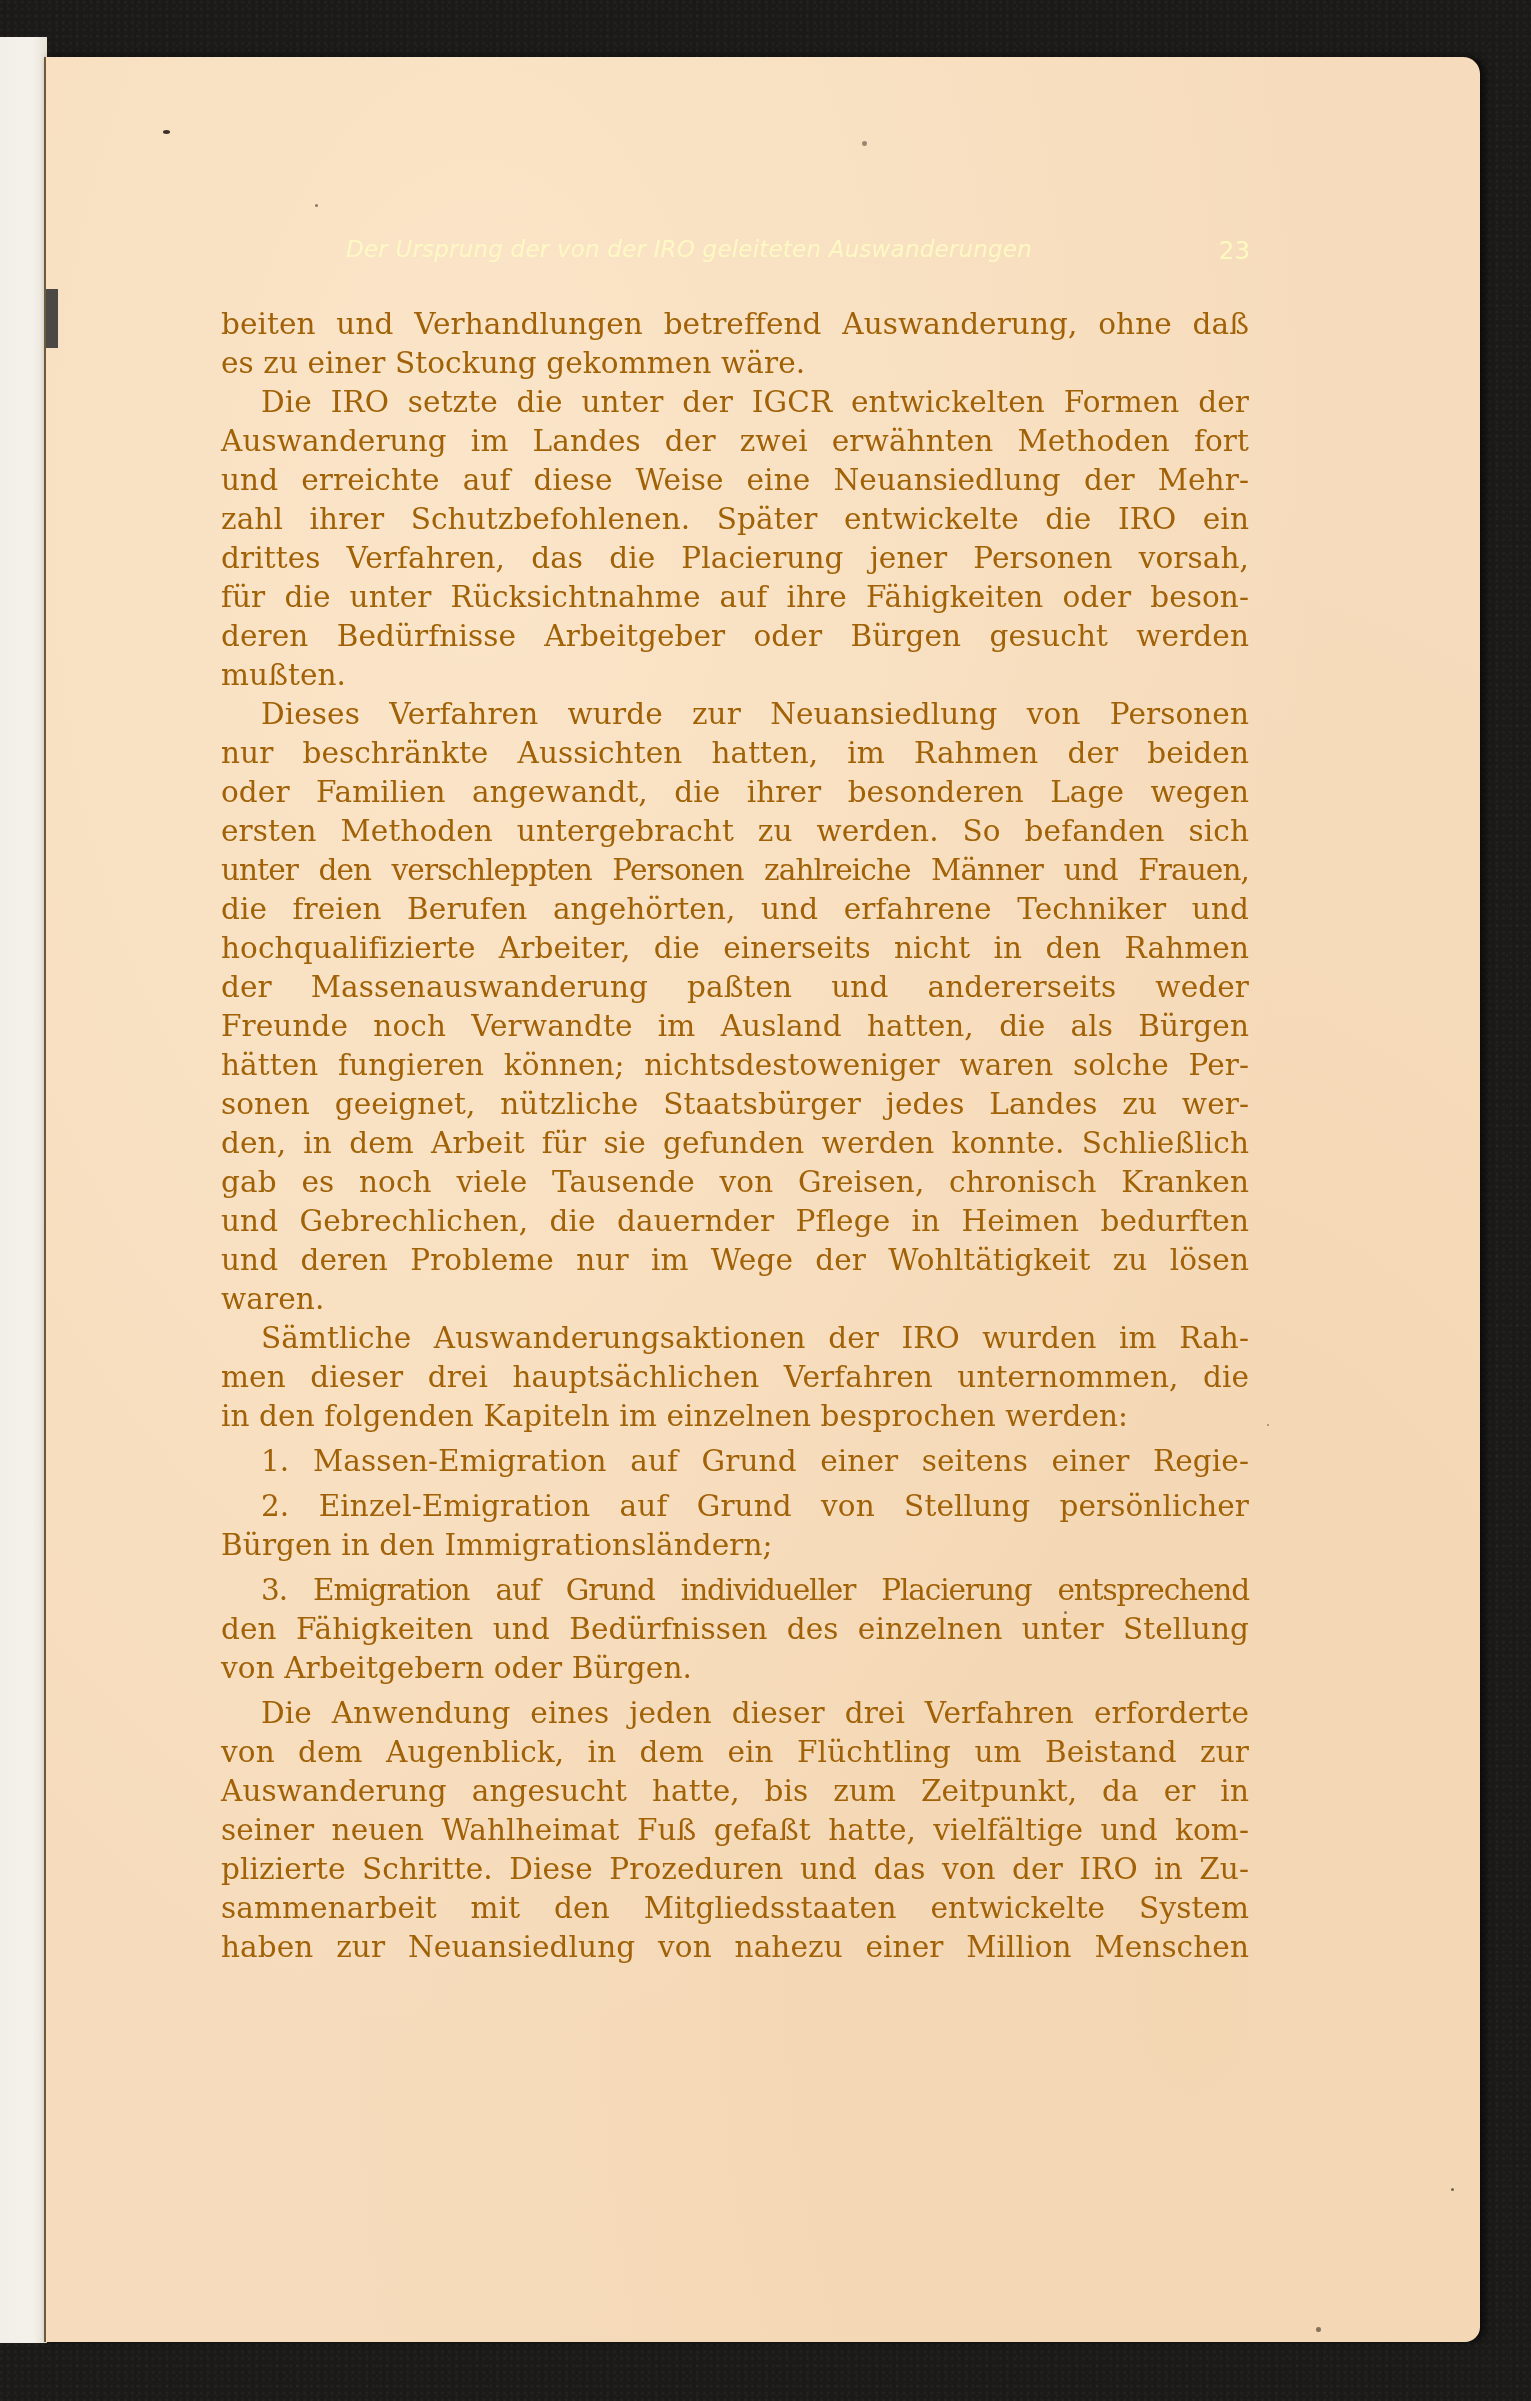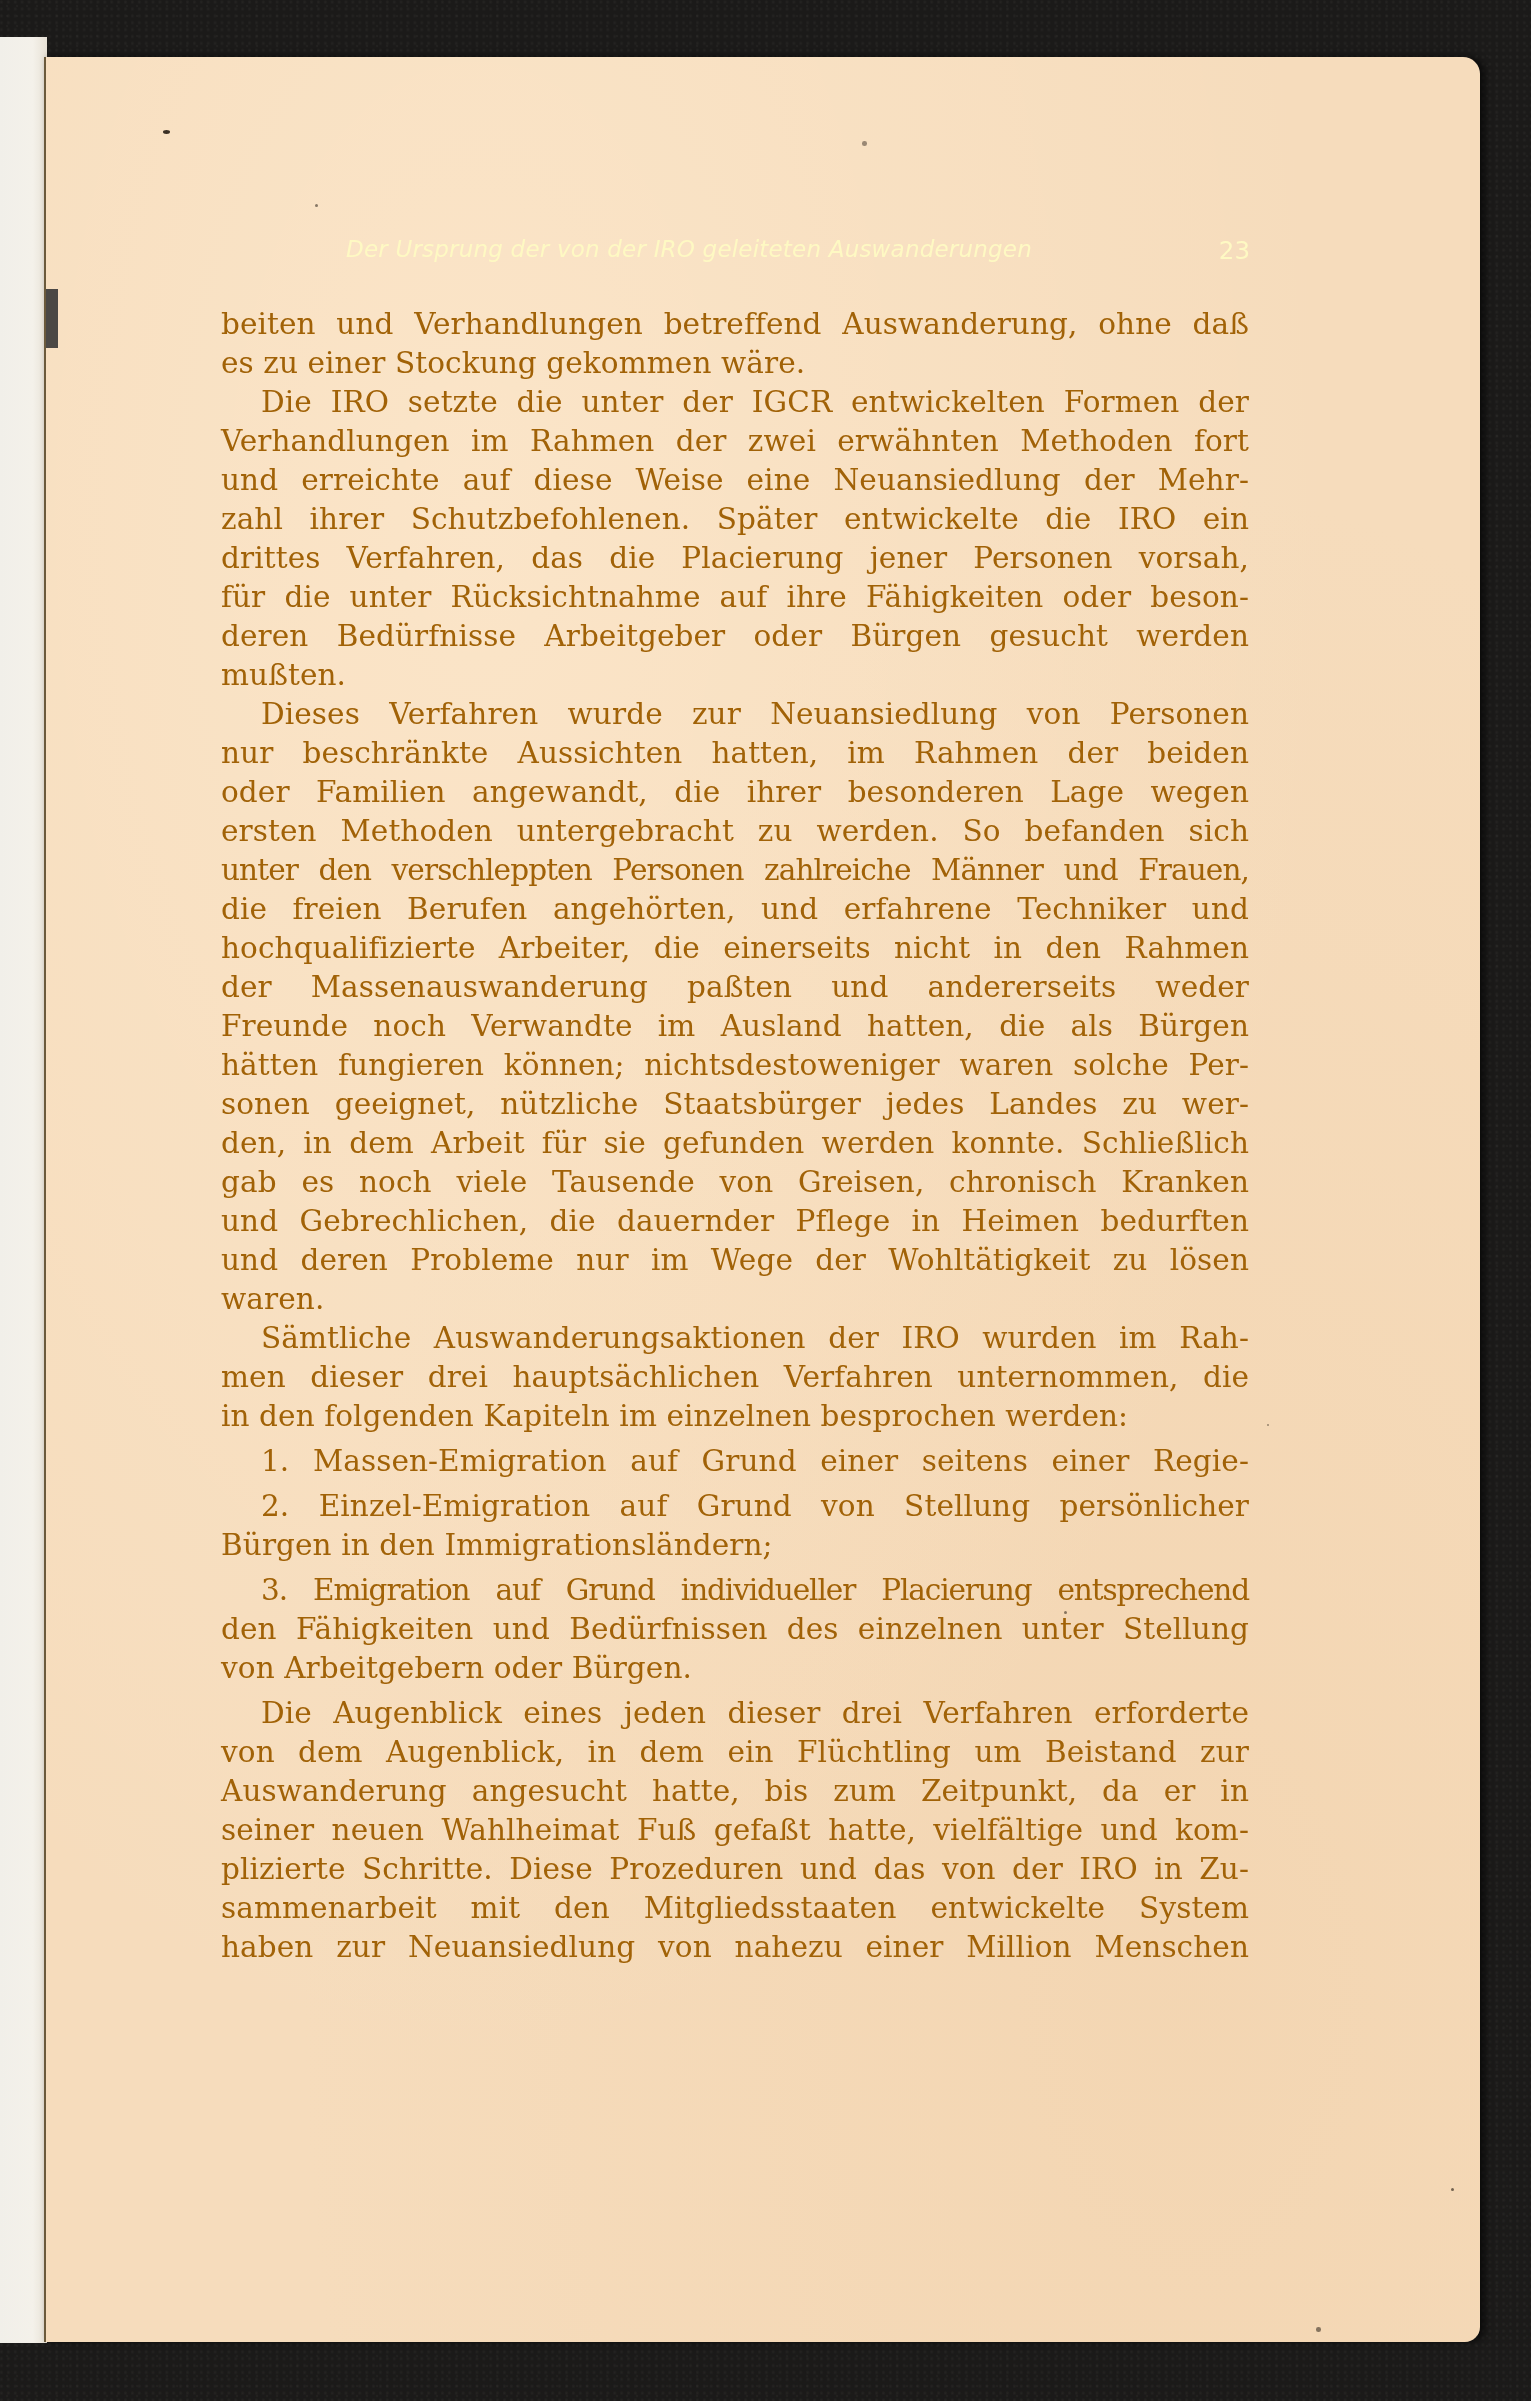--- a/index.html
+++ b/index.html
@@ -135,21 +135,21 @@
 
 <div class="body-text">
 
   <div>
     <span class="line">beiten und Verhandlungen betreffend Auswanderung, ohne daß</span>
     <span class="line last">es zu einer Stockung gekommen wäre.</span>
   </div>
 
   <div>
     <span class="line indent">Die IRO setzte die unter der IGCR entwickelten Formen der</span>
-    <span class="line">Verhandlungen im Rahmen der zwei erwähnten Methoden fort</span>
+    <span class="line">Auswanderung im Landes der zwei erwähnten Methoden fort</span>
     <span class="line">und erreichte auf diese Weise eine Neuansiedlung der Mehr-</span>
     <span class="line">zahl ihrer Schutzbefohlenen. Später entwickelte die IRO ein</span>
     <span class="line">drittes Verfahren, das die Placierung jener Personen vorsah,</span>
     <span class="line">für die unter Rücksichtnahme auf ihre Fähigkeiten oder beson-</span>
     <span class="line">deren Bedürfnisse Arbeitgeber oder Bürgen gesucht werden</span>
     <span class="line last">mußten.</span>
   </div>
 
   <div>
     <span class="line indent">Dieses Verfahren wurde zur Neuansiedlung von Personen</span>
@@ -193,21 +193,21 @@
 
   <div>
     <span class="line indent" style="letter-spacing:-1.1px;">3. Emigration auf Grund individueller Placierung entsprechend</span>
     <span class="line">den Fähigkeiten und Bedürfnissen des einzelnen unter Stellung</span>
     <span class="line last">von Arbeitgebern oder Bürgen.</span>
   </div>
 
   <span class="list-gap"></span>
 
   <div>
-    <span class="line indent">Die Augenblick eines jeden dieser drei Verfahren erforderte</span>
+    <span class="line indent">Die Anwendung eines jeden dieser drei Verfahren erforderte</span>
     <span class="line">von dem Augenblick, in dem ein Flüchtling um Beistand zur</span>
     <span class="line">Auswanderung angesucht hatte, bis zum Zeitpunkt, da er in</span>
     <span class="line">seiner neuen Wahlheimat Fuß gefaßt hatte, vielfältige und kom-</span>
     <span class="line">plizierte Schritte. Diese Prozeduren und das von der IRO in Zu-</span>
     <span class="line">sammenarbeit mit den Mitgliedsstaaten entwickelte System</span>
     <span class="line">haben zur Neuansiedlung von nahezu einer Million Menschen</span>
   </div>
 
 </div>
 

